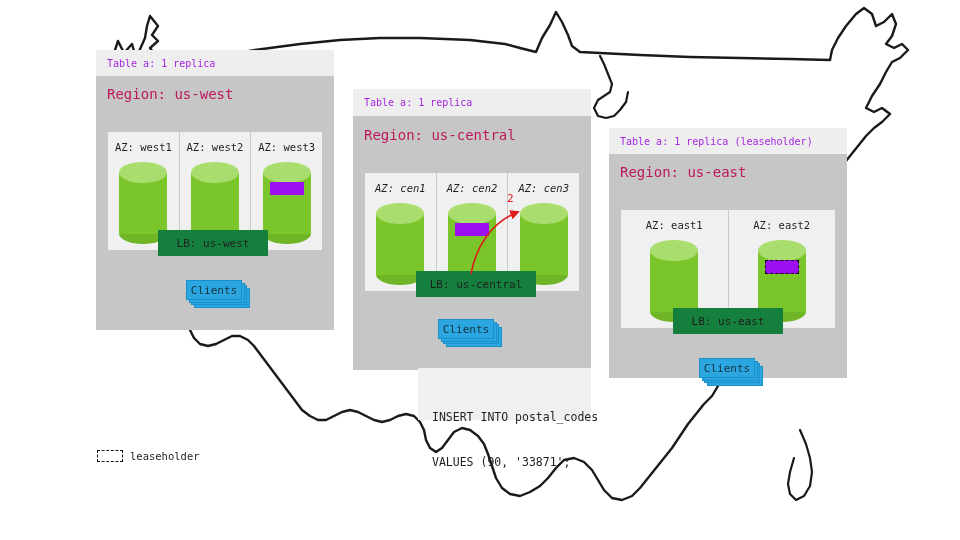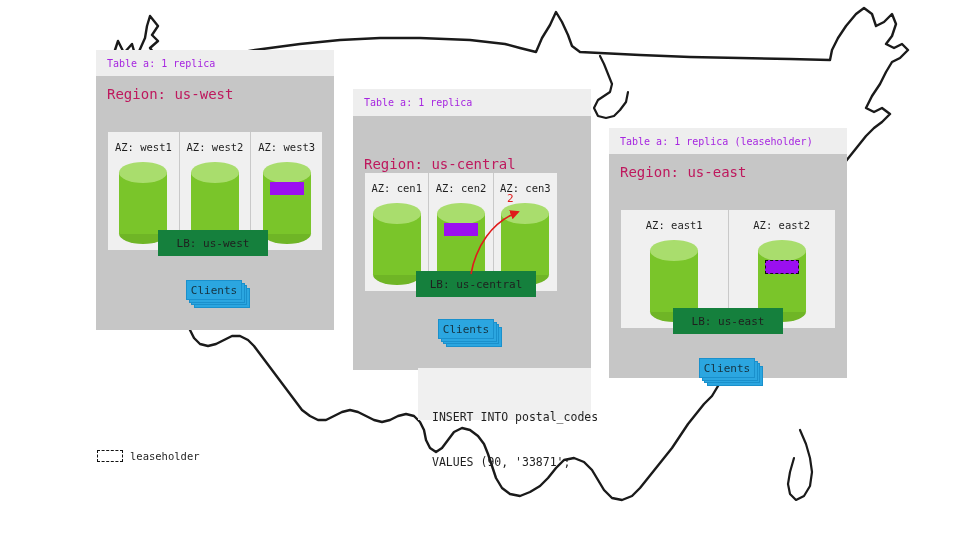--- a/index.html
+++ b/index.html
@@ -231,23 +231,23 @@
       <div class="sheet" style="left:5px;top:5px;width:56px;height:20px;"></div>
       <div class="sheet" style="left:3px;top:3px;width:56px;height:20px;"></div>
       <div class="front" style="width:56px;height:20px;">Clients</div>
     </div>
   </div>
 
   <div class="region-panel" style="left:353px;top:89px;width:238px;height:281px;">
     <div class="panel-header" style="left:0;top:0;width:238px;height:27px;">
       <span class="panel-header-text">Table a: 1 replica</span>
     </div>
-    <div class="region-title" style="left:11px;top:38px;margin-top:29px;">Region: us-central</div>
-
-    <div class="az-strip" style="left:12px;top:64px;width:192px;height:118px;">
+    <div class="region-title" style="left:11px;top:38px;">Region: us-central</div>
+
+    <div class="az-strip" style="left:12px;top:64px;width:214px;height:118px;font-style:italic;">
       <div class="az-cell">
         <span class="az-label">AZ: cen1</span>
         <div class="cyl" style="width:48px;height:82px;">
           <div class="cyl-bottom" style="top:61px;height:21px;"></div>
           <div class="cyl-body" style="top:10px;height:62px;"></div>
           <div class="cyl-top" style="height:21px;"></div>
         </div>
       </div>
       <div class="az-cell">
         <span class="az-label">AZ: cen2</span>

